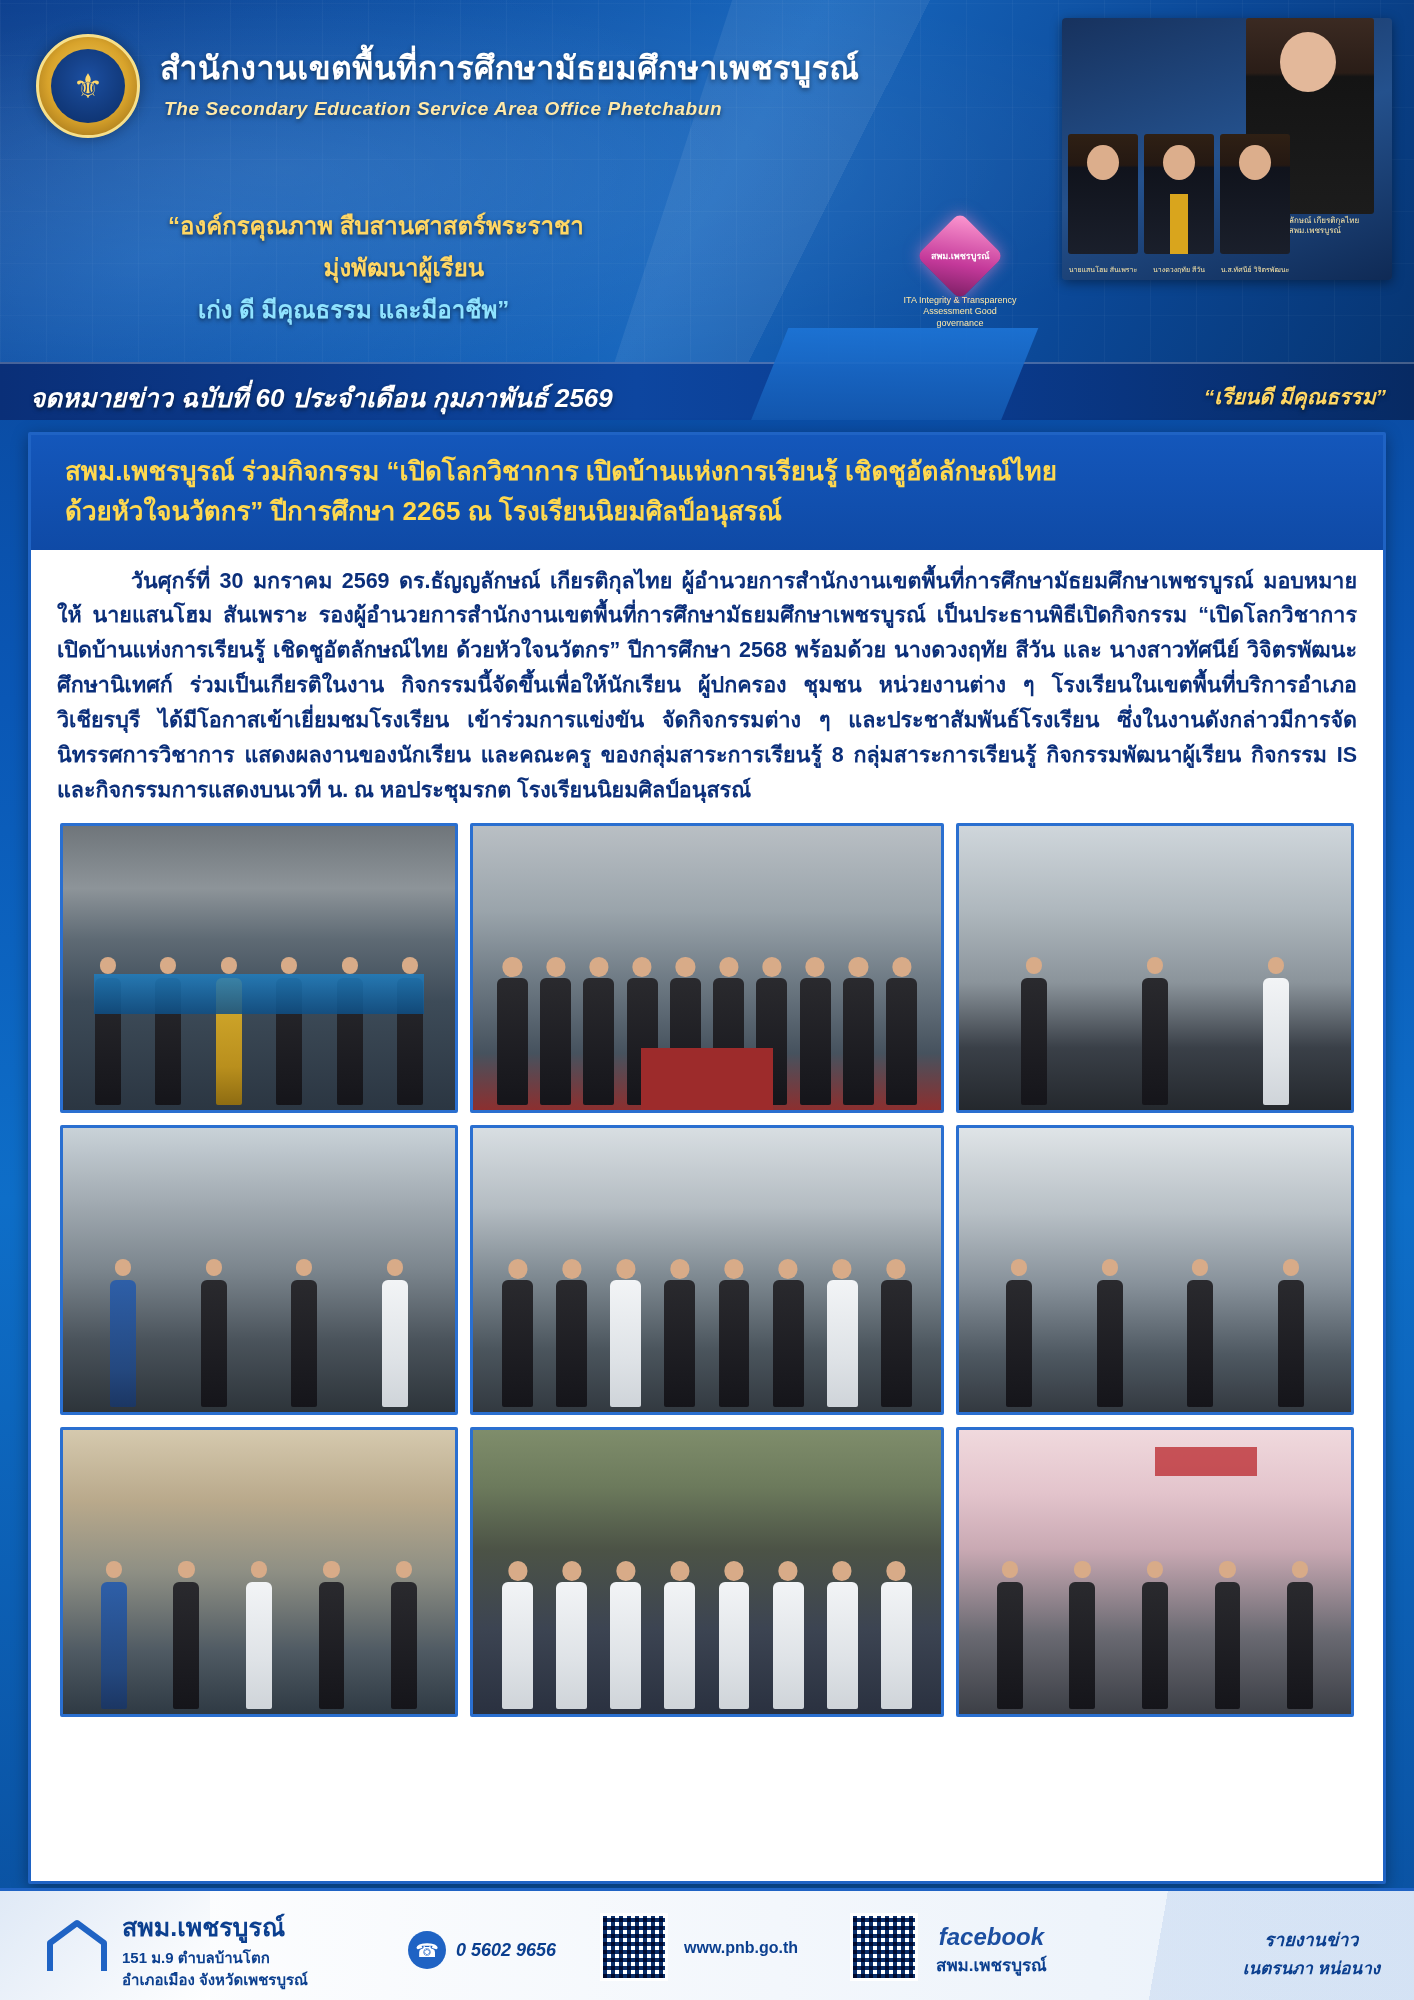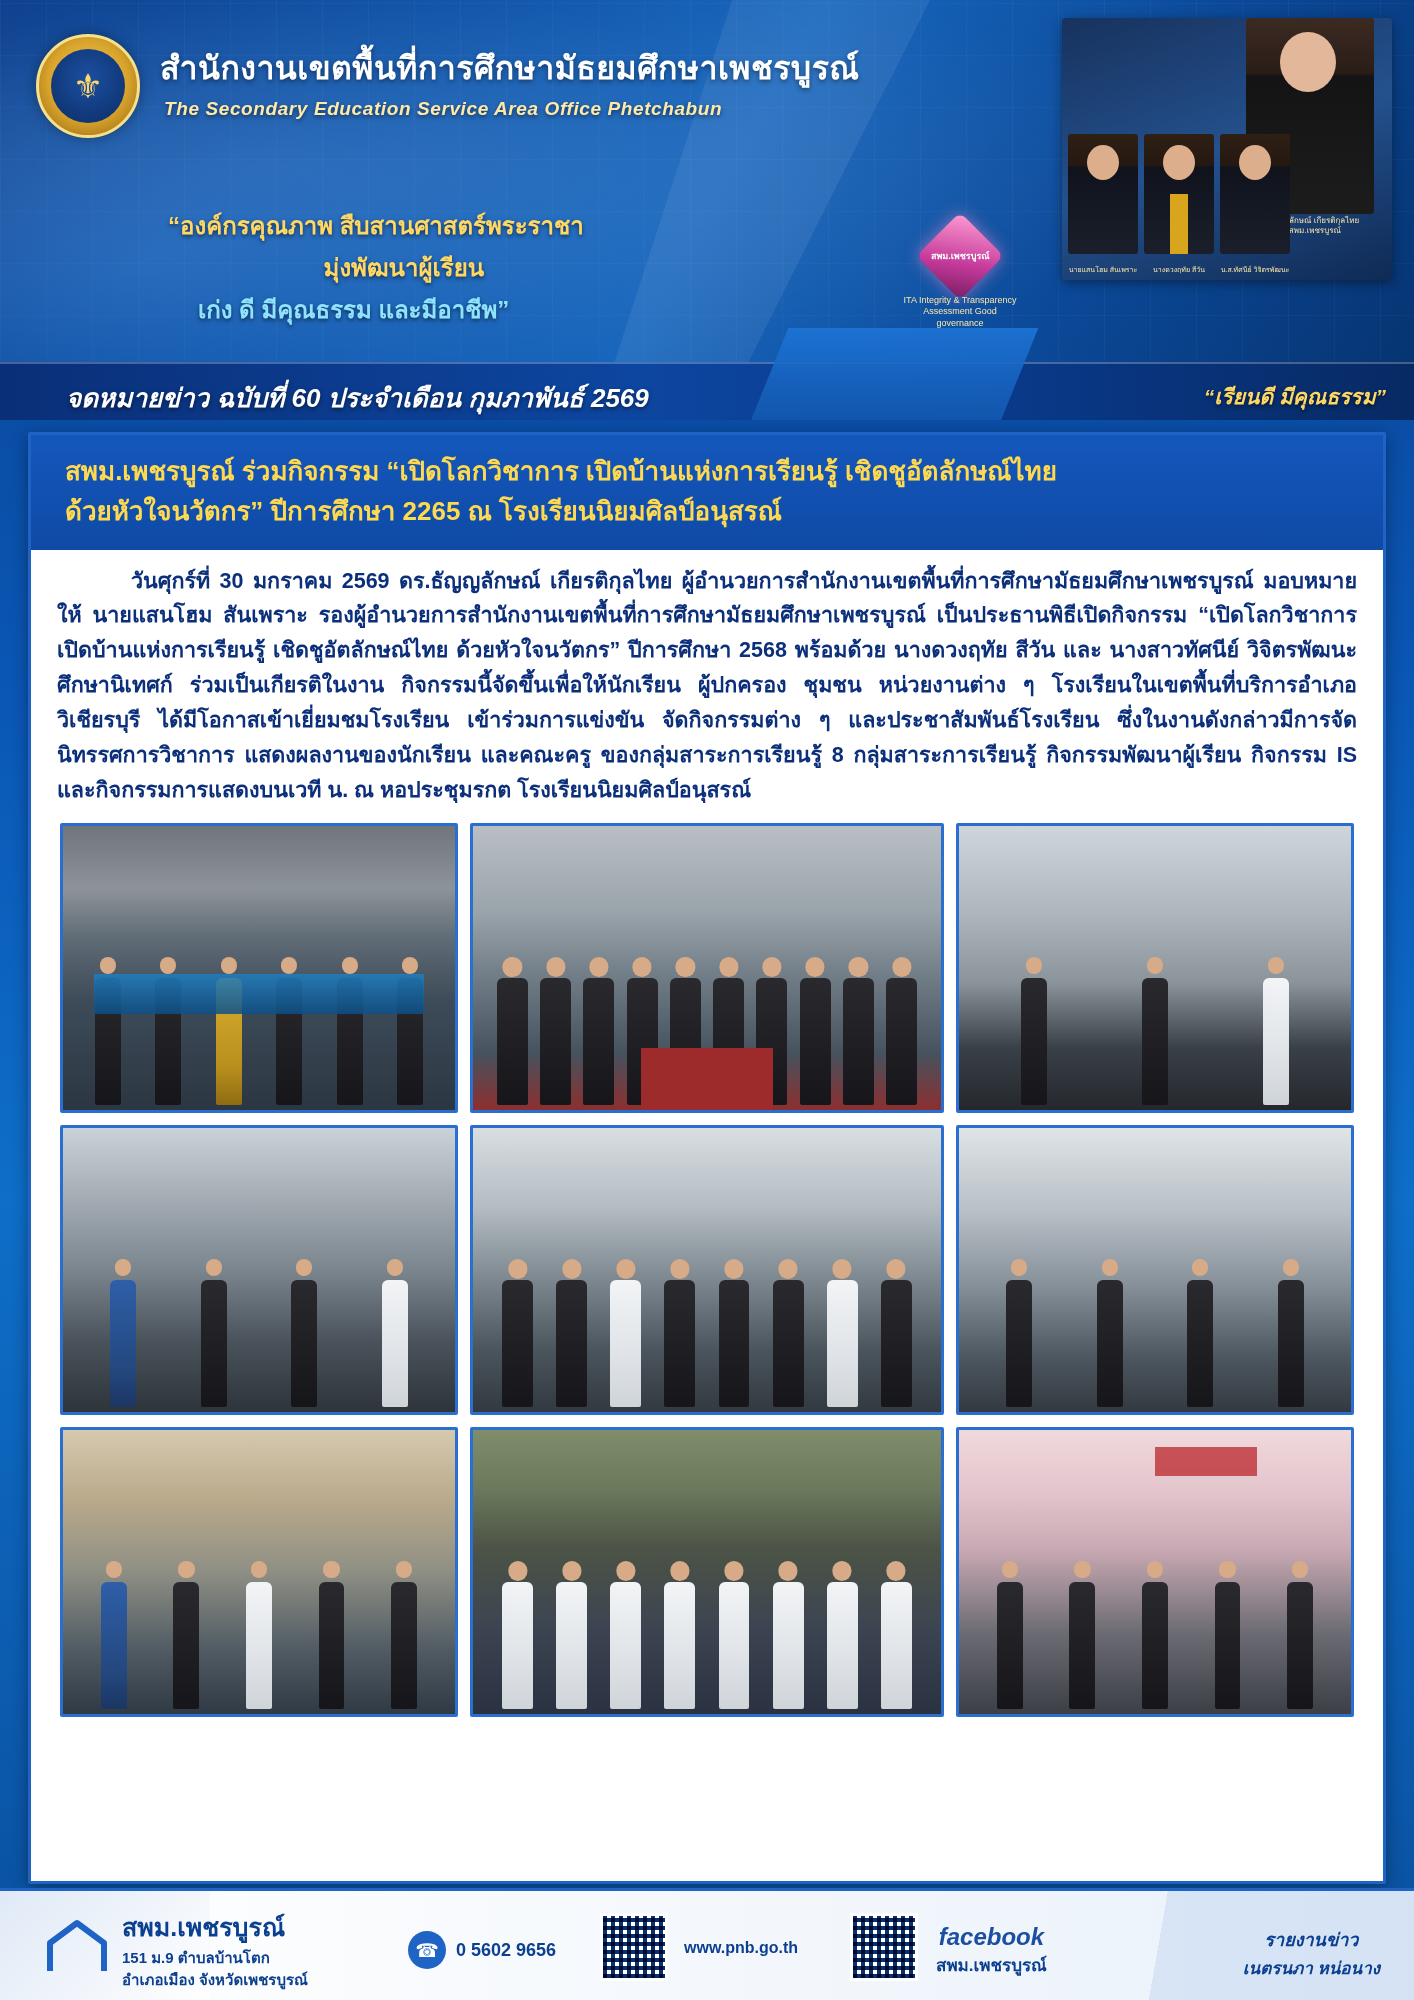--- a/index.html
+++ b/index.html
@@ -141,21 +141,21 @@
     border-top: 2px solid rgba(255,255,255,.25);
   }
   .newsbar .wedge {
     position:absolute; left: 760px; top:-36px; width: 250px; height: 140px;
     background: linear-gradient(180deg,#1d74d6,#0e4a9c);
     transform: skewX(-22deg); opacity:.9;
   }
   .newsbar .issue {
     position:absolute; left: 30px; top: 13px;
     color:#ffffff; font-size: 26px; font-weight:bold; font-style: italic;
-    text-shadow: 0 2px 4px rgba(0,0,0,.5); white-space:nowrap;margin-left:36px;
+    text-shadow: 0 2px 4px rgba(0,0,0,.5); white-space:nowrap;
   }
   .newsbar .motto {
     position:absolute; right: 28px; top: 16px;
     color:#ffd764; font-size: 21px; font-weight:bold; font-style:italic;
     text-shadow:0 2px 4px rgba(0,0,0,.55);
   }
 
   
   .card {
     position:absolute; left: 28px; top: 432px; width: 1358px; height: 1452px;
@@ -241,21 +241,21 @@
     position:absolute; left: 46px; top: 26px; width: 62px; height: 58px;
   }
   .foot-org { position:absolute; left: 122px; top: 16px; }
   .foot-org .n1 { color:#0b3f8f; font-size: 25px; font-weight:bold; }
   .foot-org .n2 { color:#0b3f8f; font-size: 15px; line-height:1.45; font-weight:600;}
   .phone-wrap { position:absolute; left: 408px; top: 40px; display:flex; align-items:center; gap:10px;}
   .phone-circle {
     width:38px;height:38px;border-radius:50%;background:#1f63c4;color:#fff;
     display:flex;align-items:center;justify-content:center;font-size:19px;
   }
-  .phone-no { color:#0b3f8f; font-size:18px; font-weight:bold;}
+  .phone-no { color:#0b3f8f; font-size:18px; font-weight:bold;font-style:italic;}
   .qr {
     position:absolute; top: 22px; width: 68px; height: 68px;
     background:
       repeating-linear-gradient(90deg,#0b2f6b 0 4px,#fff 4px 8px),
       repeating-linear-gradient(0deg,#0b2f6b 0 4px,#fff 4px 8px);
     background-blend-mode: multiply;
     border: 3px solid #fff;
   }
   .qr.q1{ left: 600px; }
   .qr.q2{ left: 850px; }

